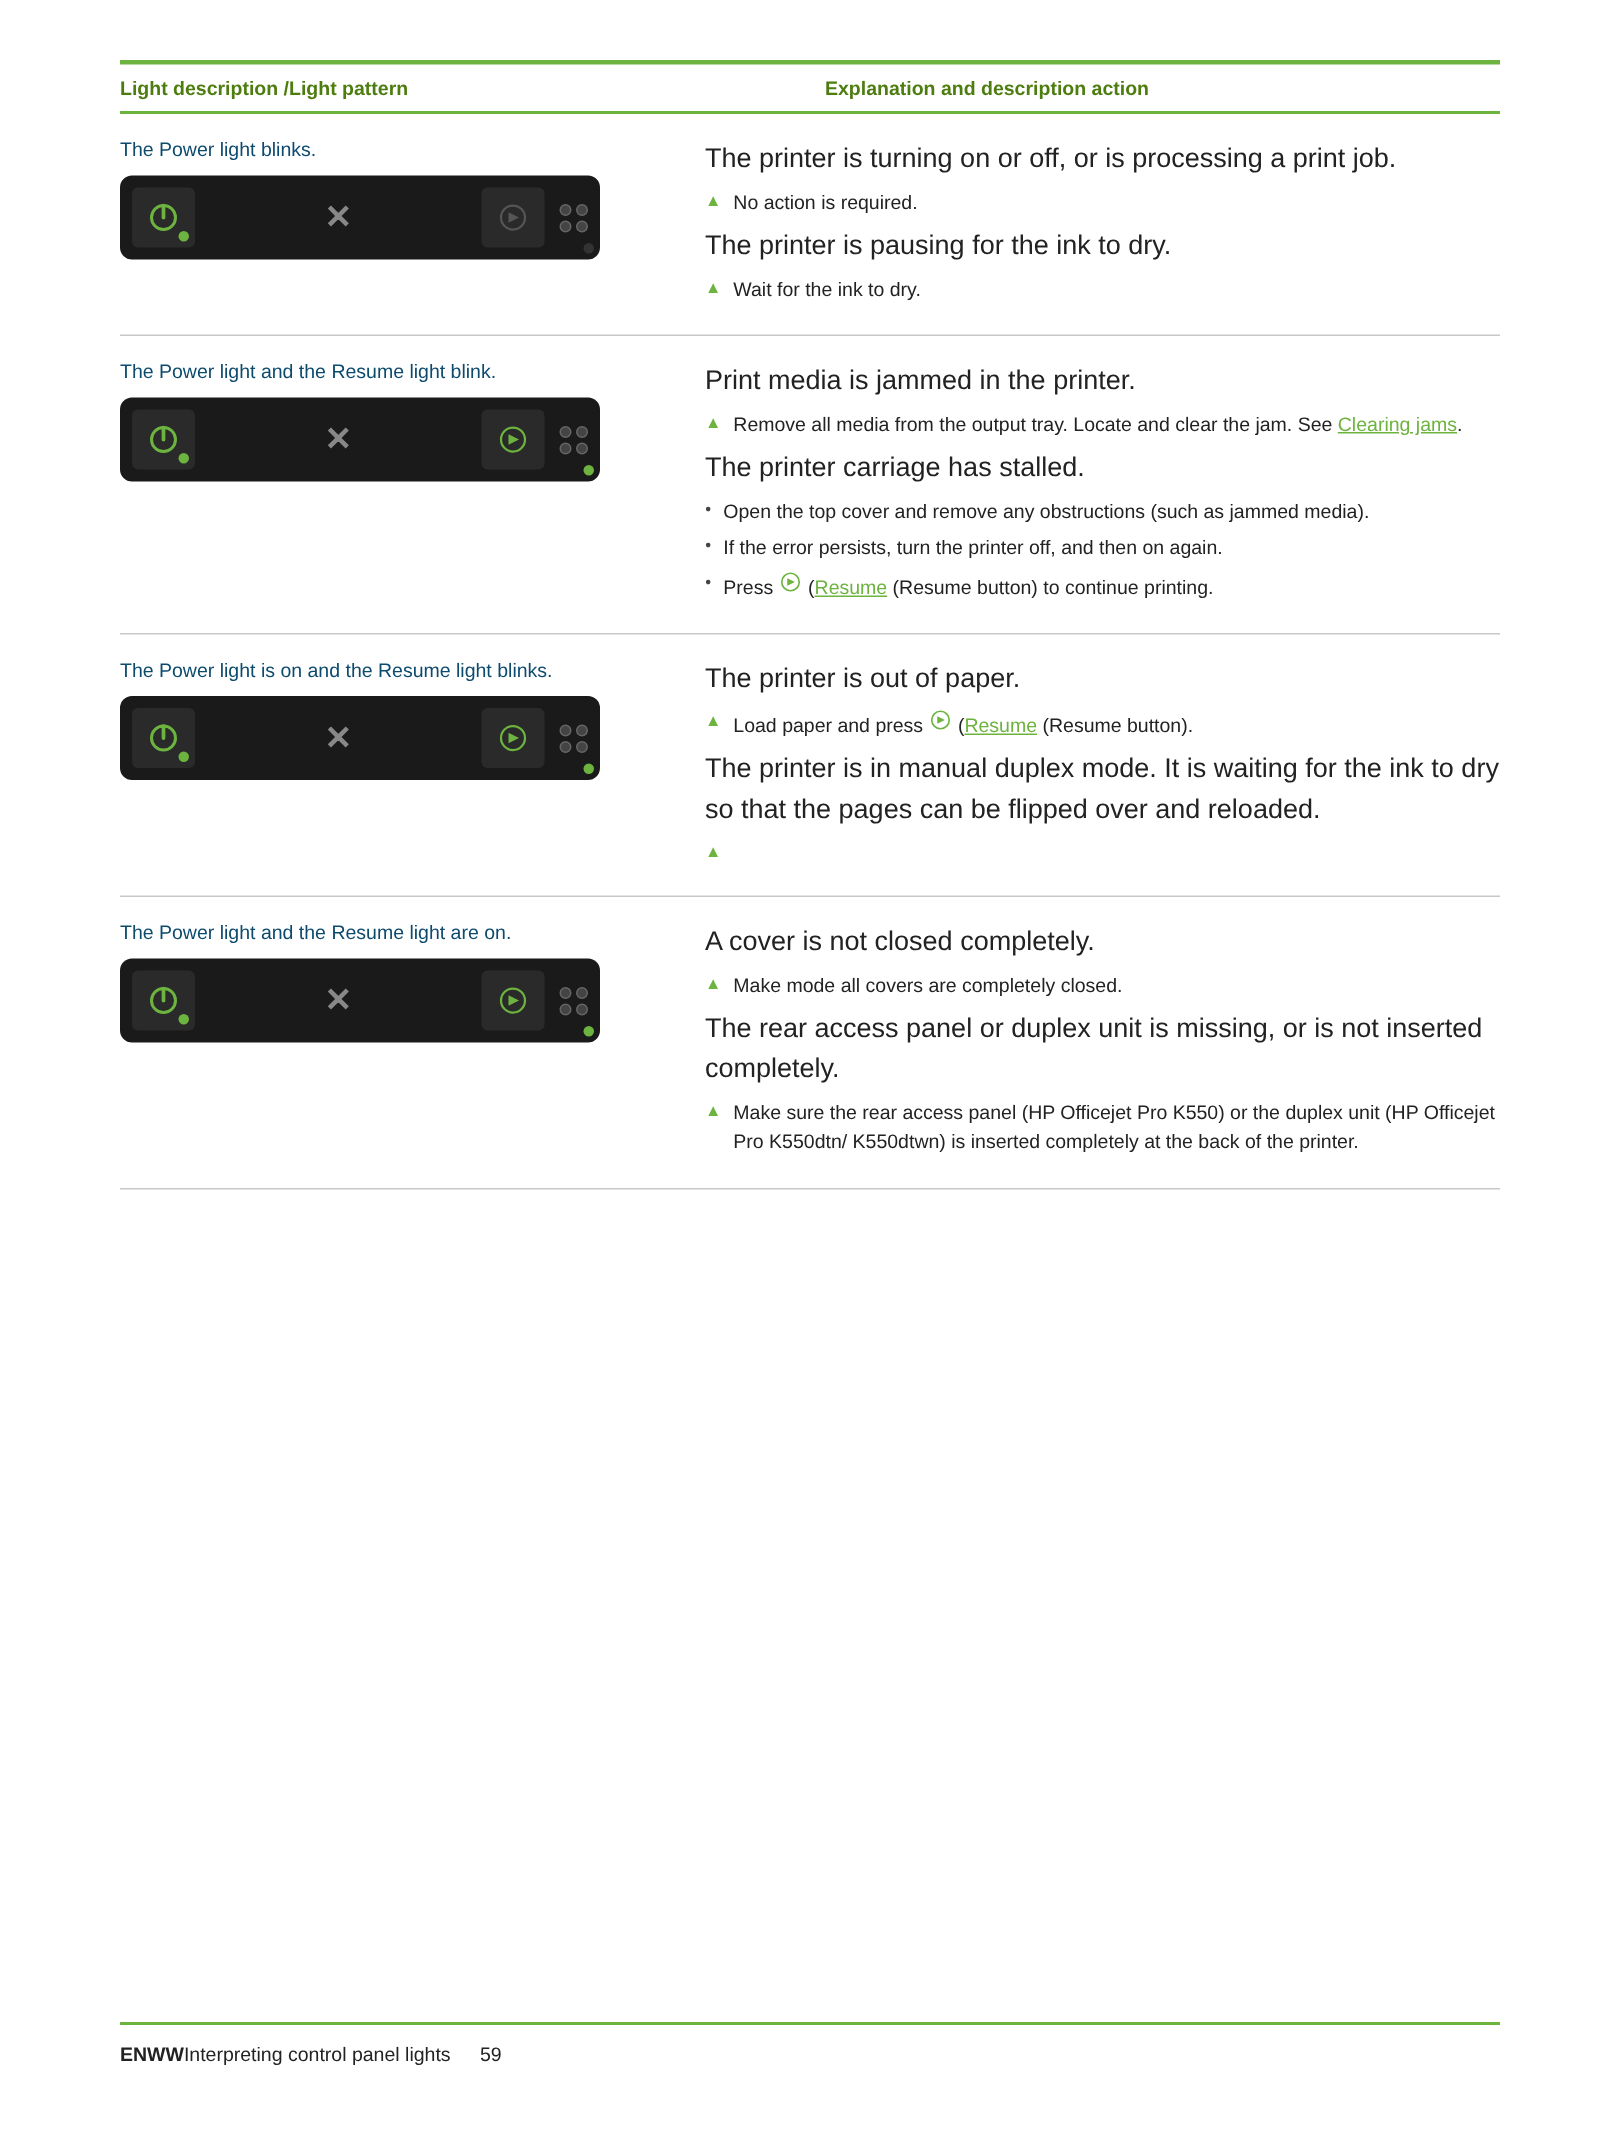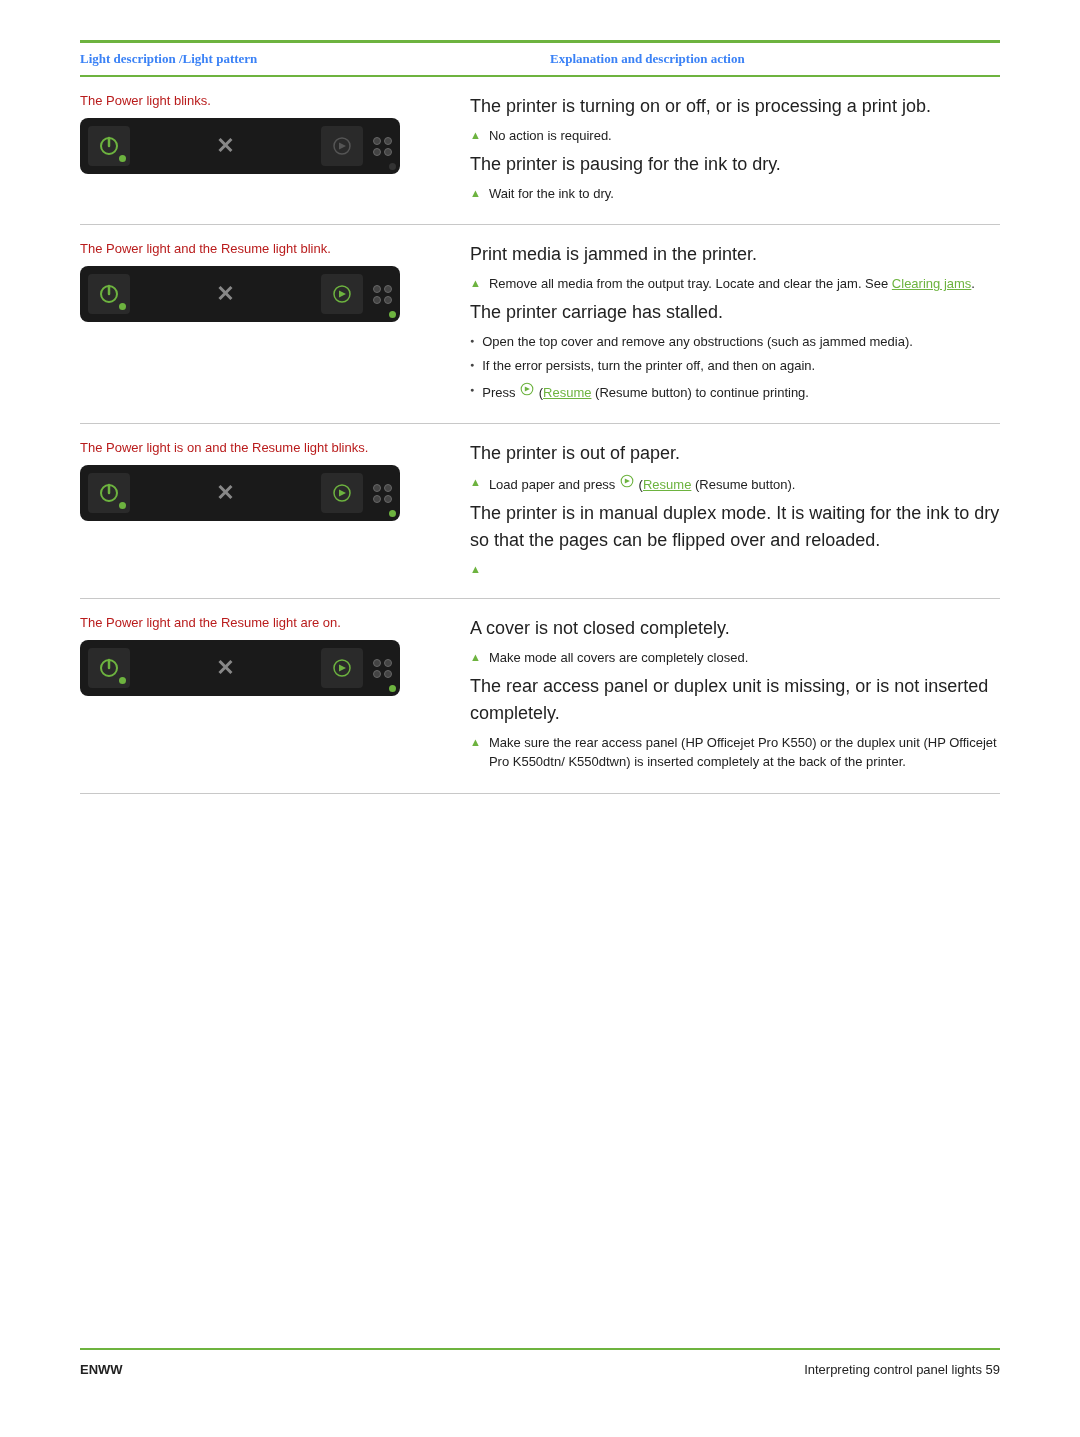--- a/index.html
+++ b/index.html
@@ -28,22 +28,21 @@
       display: flex;
       flex-direction: row;
       padding: 8px 0 8px 0;
       border-bottom: 2px solid #6db33f;
       margin-bottom: 0;
     }
     .header-col {
       flex: 1;
       font-weight: bold;
       font-size: 13px;
-      color: #3b82f6;
-      font-family: Liberation Serif, serif;
+      color: #4d7c0f;
     }
     .header-col:last-child {
       padding-left: 20px;
     }
     
     .table-row {
       display: flex;
       flex-direction: row;
       border-bottom: 1px solid #c8c8c8;
       padding: 16px 0 16px 0;
@@ -52,21 +51,21 @@
       flex: 0 0 370px;
       width: 370px;
       padding-right: 20px;
     }
     .col-right {
       flex: 1;
       padding-left: 20px;
     }
     .light-desc-text {
       font-size: 13px;
-      color: #b91c1c;
+      color: #0c4a6e;
       margin-bottom: 10px;
     }
     
     .printer-panel {
       background: #1a1a1a;
       border-radius: 8px;
       height: 56px;
       width: 320px;
       display: flex;
       align-items: center;
@@ -172,28 +171,28 @@
       align-items: center;
       gap: 2px;
     }
     
     .bottom-line {
       border-top: 2px solid #6db33f;
       margin-top: auto;
     }
     .footer-row {
       display: flex;
-      justify-content: space-between;
+      justify-content: flex-start;
       align-items: center;
       padding-top: 12px;
       font-size: 13px;
       color: #222;
     }
     .footer-left { font-weight: bold; }
-    .page-num { }
+    .page-num { margin-left: 16px; }
 
     
     .power-svg { width: 24px; height: 24px; }
     .resume-svg { width: 22px; height: 22px; }
   </style>
 </head>
 <body>
 
 <div class="page">
   <div class="top-line"></div>

